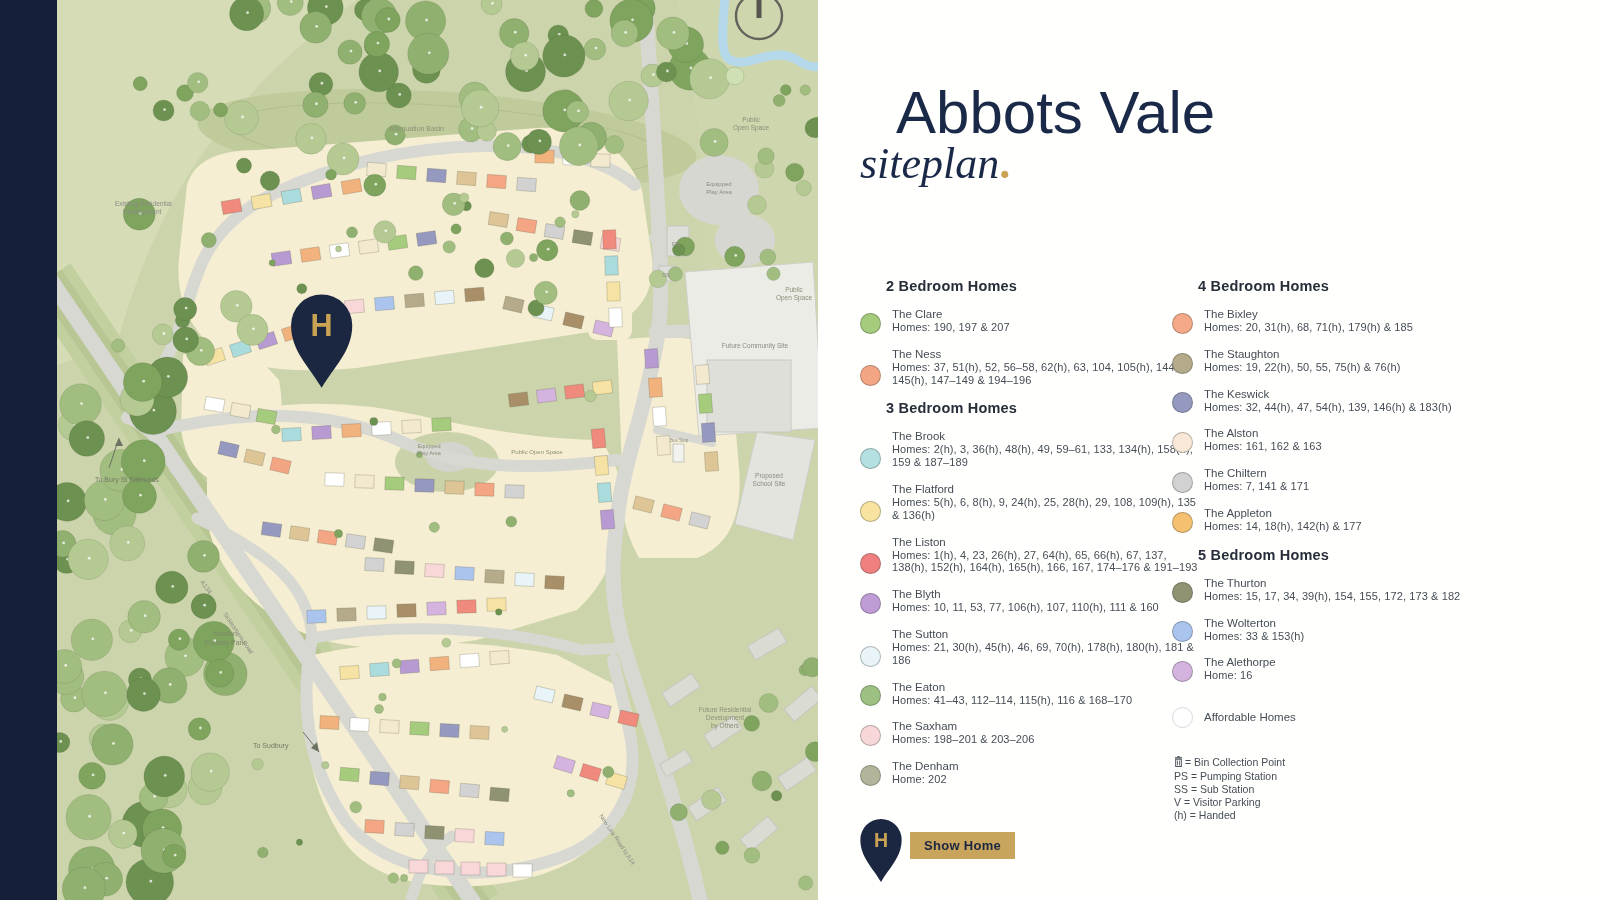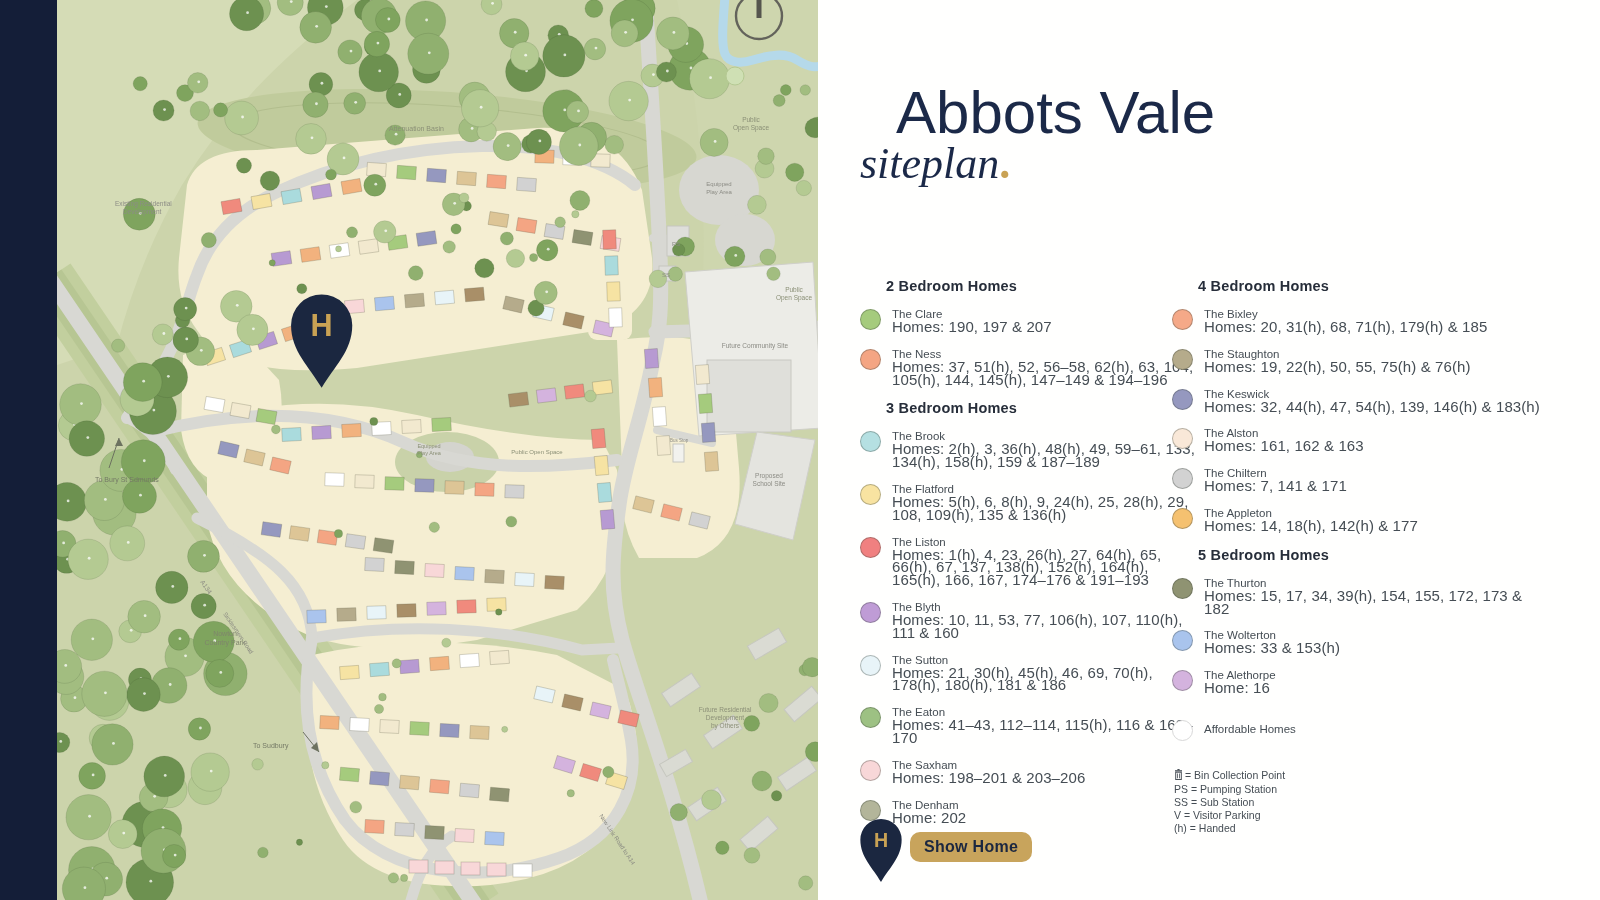--- a/index.html
+++ b/index.html
@@ -12,34 +12,34 @@
   .titleblock{position:absolute;left:42px;top:88px;color:#1b2948;}
   .t1{font-family:Liberation Sans, sans-serif;font-size:60px;line-height:50px;font-weight:500;margin-left:36px;}
   .t2{font-family:"Liberation Serif",serif;font-size:44px;line-height:52px;font-style:italic;}
   .t2 .dot{font-style:normal;color:#c9a254;font-weight:bold;}
 
   .col{position:absolute;top:278px;}
   .col1{left:42px;width:340px;}
   .col2{left:354px;width:375px;}
   .sechead{font-size:14.5px;font-weight:bold;color:#272e3a;margin:0 0 14px 26px;letter-spacing:.2px;}
   .sechead.mt{margin-top:8px;}
-  .li{display:flex;align-items:flex-start;margin-bottom:14px;}
+  .li{display:flex;align-items:flex-end;margin-bottom:14px;}
   .sw{flex:0 0 21px;width:21px;height:21px;border-radius:50%;border:1px solid rgba(60,70,60,.35);
       box-sizing:border-box;margin-top:1px;}
   .lt{margin-left:11px;}
   .ln{font-size:11.5px;color:#454d54;line-height:13px;}
-  .lh{font-size:15px;color:#454d54;line-height:12.8px;letter-spacing:.1px;}
+  .lh{font-size:11px;color:#454d54;line-height:12.8px;letter-spacing:.1px;}
   .affrow{margin-top:24px;}
   .abbr{margin-top:28px;font-size:10.5px;color:#454d54;line-height:13px;margin-left:2px;}
   .abbr div{white-space:nowrap;}
   .binic{display:inline-block;vertical-align:-1px;margin-right:2px;}
 
   .showhome{position:absolute;left:40px;top:818px;display:flex;align-items:flex-start;}
-  .shtag{margin-left:6px;margin-top:14px;background:#c8a45c;color:#1b2740;font-size:16px;
-         font-weight:bold;padding:6px 14px;letter-spacing:.3px;border-radius:10px;}
+  .shtag{margin-left:6px;margin-top:14px;background:#c8a45c;color:#1b2740;font-size:13px;
+         font-weight:bold;padding:6px 14px;letter-spacing:.3px;}
 
   svg text{font-family:"Liberation Sans",sans-serif;}
 </style>
 </head>
 <body>
 
 <div class="page">
   <div class="leftbar"></div>
 
   <div class="maparea">

